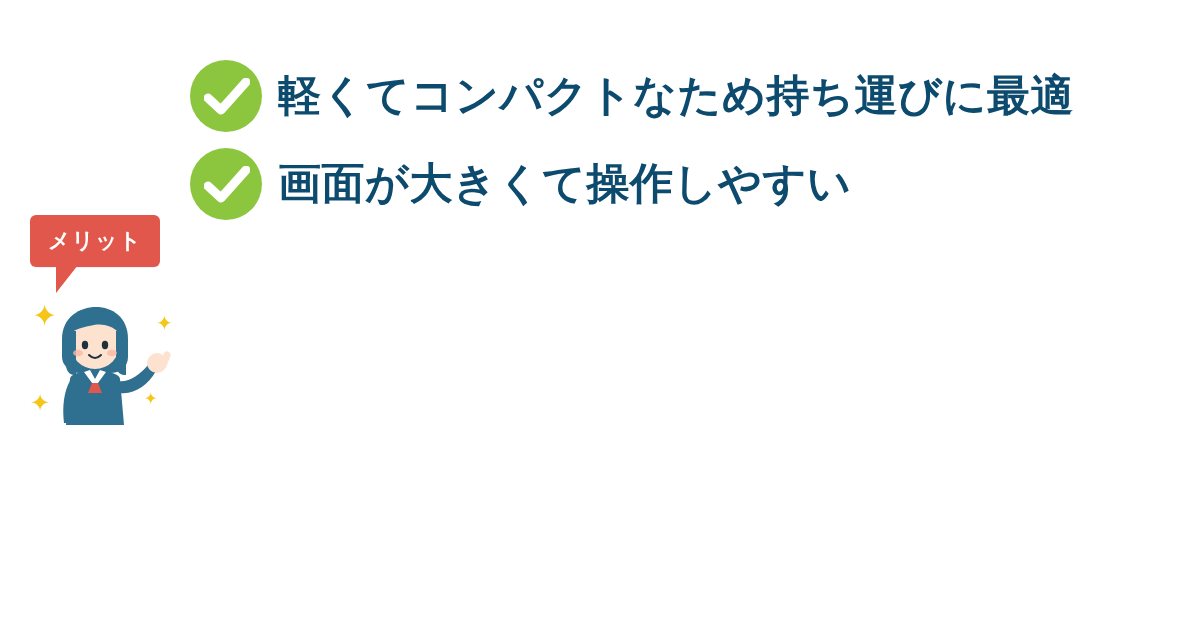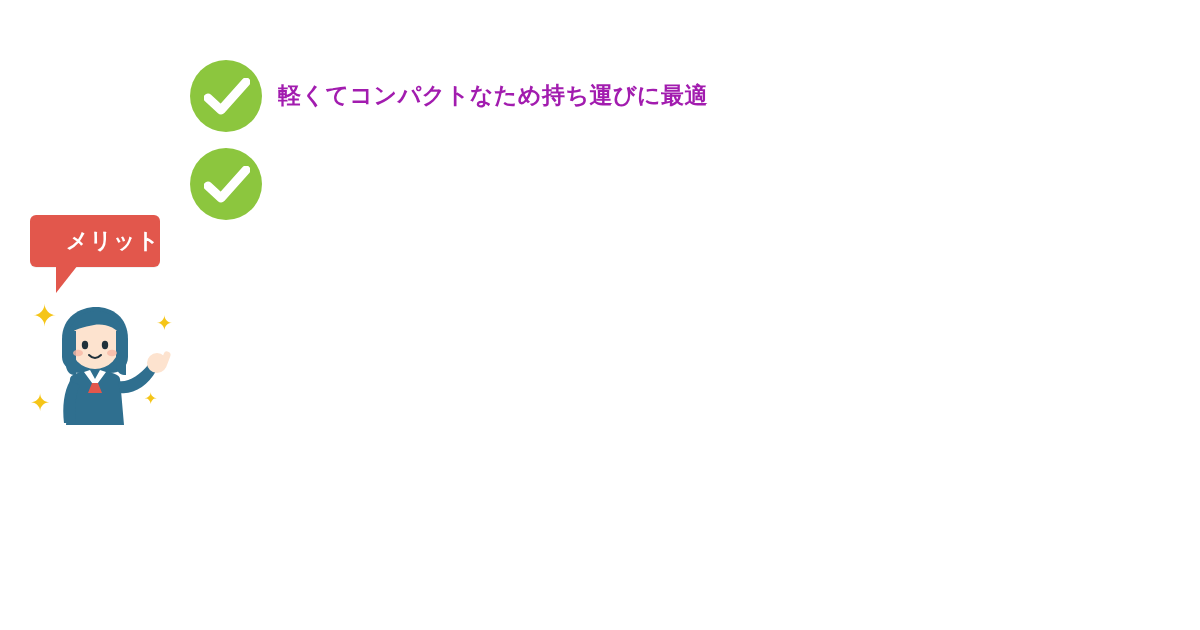--- a/index.html
+++ b/index.html
@@ -30,21 +30,21 @@
   }
   .badge {
     position: relative;
     background: #e2574c;
     color: #ffffff;
     width: 130px;
     height: 52px;
     border-radius: 6px;
     display: flex;
     align-items: center;
-    justify-content: flex-end;
+    justify-content: center;
     font-size: 22px;
     font-weight: bold;
     letter-spacing: 1px;
     box-shadow: 0 1px 0 rgba(0,0,0,0.05);
   }
   .badge-tail {
     position: absolute;
     left: 26px;
     top: 50px;
     width: 0;
@@ -95,23 +95,23 @@
     background: #8cc63e;
     position: relative;
     margin-right: 16px;
   }
   .check svg {
     position: absolute;
     left: 14px;
     top: 18px;
   }
   .row-text {
-    font-size: 23px;
+    font-size: 43px;
     font-weight: bold;
-    color: #a21caf;
+    color: #0c4a6e;
     letter-spacing: 0.5px;
     white-space: nowrap;
     line-height: 1.2;
     text-align: right;
   }
 </style>
 </head>
 <body>
 
 <div class="canvas">
@@ -175,19 +175,20 @@
       <div class="row-text">軽くてコンパクトなため持ち運びに最適</div>
     </div>
 
 
     <div class="row">
       <div class="check">
         <svg width="46" height="38" viewBox="0 0 46 38">
             <path d="M4 20 L17 32 L42 4" stroke="#ffffff" stroke-width="9" fill="none" stroke-linecap="round" stroke-linejoin="round"></path>
           </svg>
       </div>
+      <div class="row-text">画面が大きくて操作しやすい</div>
     </div>
 
 
 
 
   </div>
 </div>
 
 </body></html>

